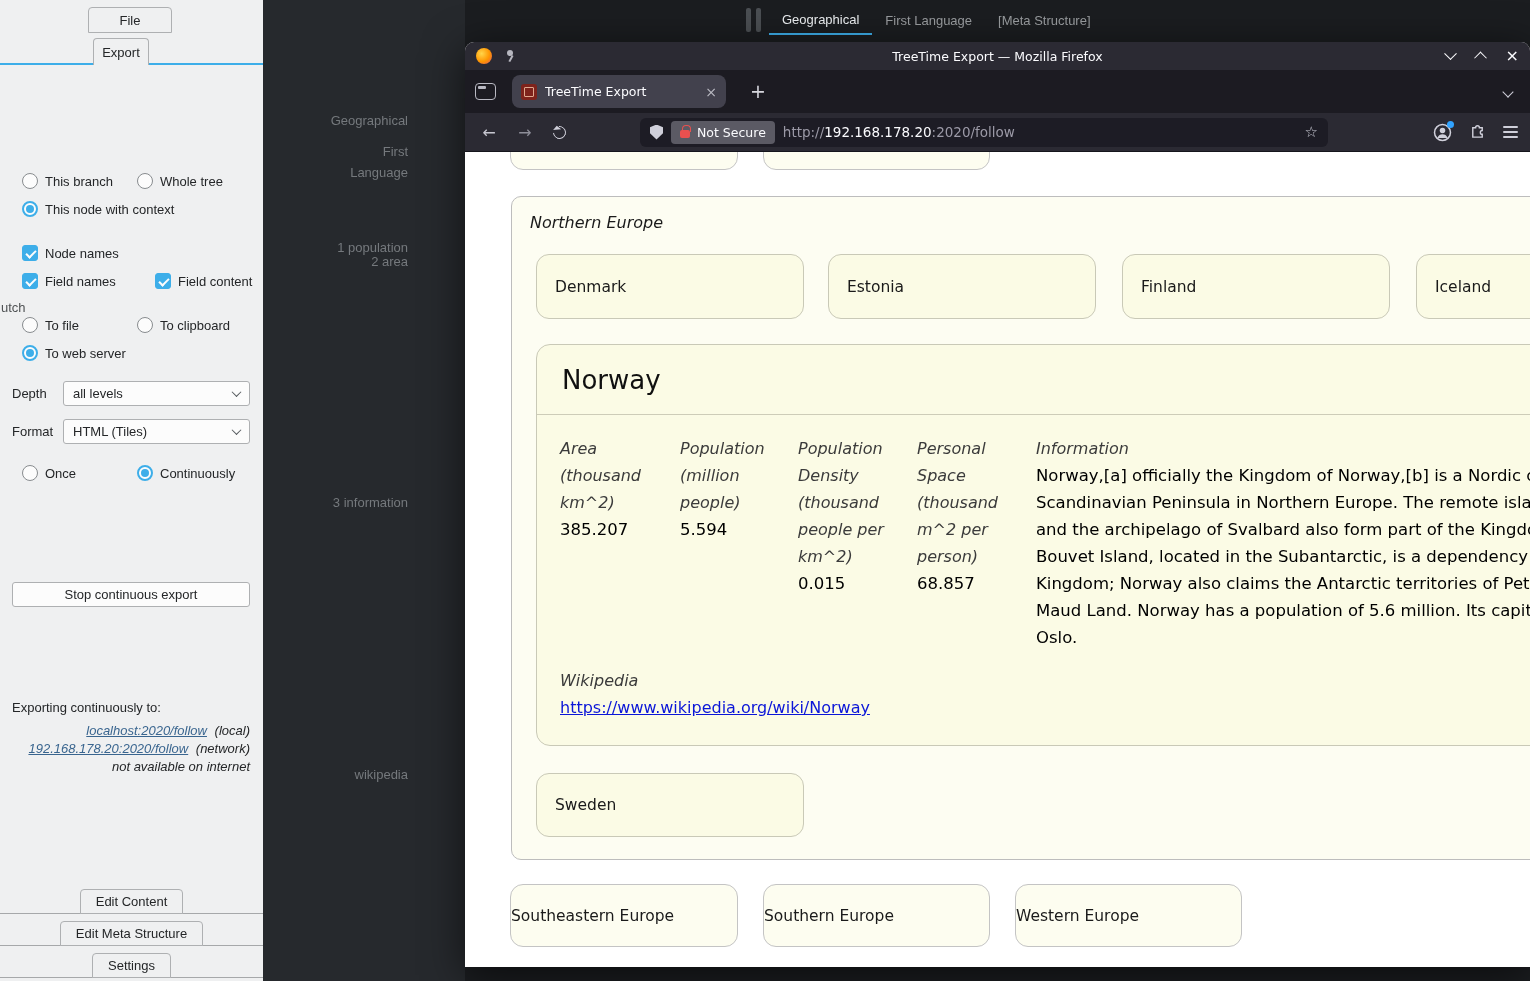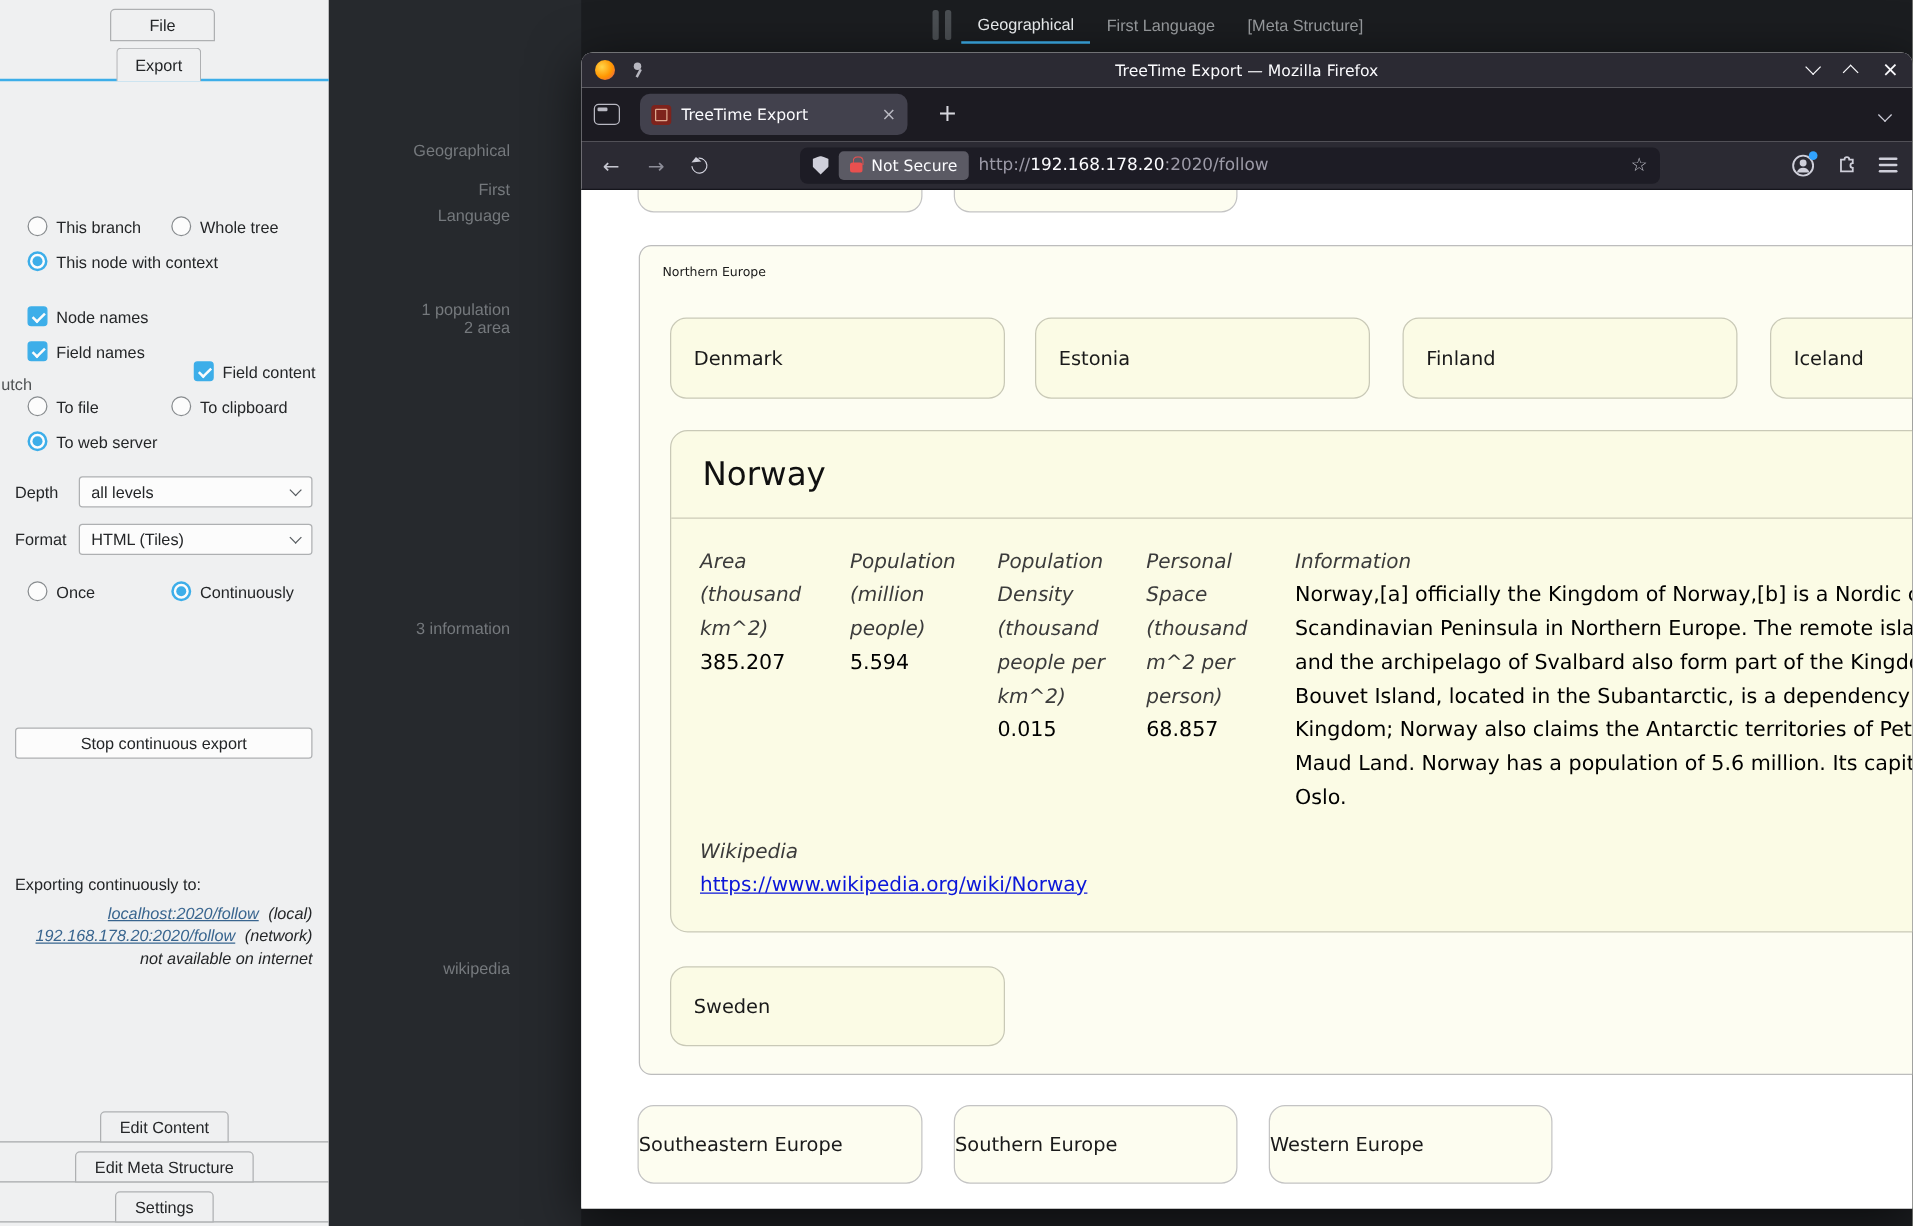--- a/index.html
+++ b/index.html
@@ -82,21 +82,21 @@
   .acct { position:relative; width:19px; height:19px; }
   .acct-dot { position:absolute; right:-2px; top:-2px; width:7px; height:7px; border-radius:50%; background:#31a3ff; }
   .burger { width:15px; display:flex; flex-direction:column; gap:3px; }
   .burger div { height:2px; background:#cfcfda; border-radius:1px; }
 
   
   .content { position:relative; height:814px; background:#ffffff; overflow:hidden; color:#1a1a1a; }
   .region-tile { position:absolute; background:#fdfdf0; border:1px solid #c4c4c4; border-radius:13px; display:flex; align-items:center; font-size:15.5px; }
   .country-tile { position:absolute; background:#fbfbe5; border:1px solid #c9c9b7; border-radius:13px; display:flex; align-items:center; padding-left:18px; font-size:15.5px; }
   .ne { position:absolute; left:46px; top:44px; width:1320px; height:664px; background:#fdfdf2; border:1px solid #bdbdbd; border-radius:10px; }
-  .ne-label { position:absolute; left:18px; top:16px; font-size:10px; }
+  .ne-label { position:absolute; left:18px; top:16px; font-size:16px;font-style:italic; }
   .norway { position:absolute; left:24px; top:147px; width:1262px; height:402px; background:#fbfbe5; border:1px solid #c9c9b7; border-radius:14px; }
   .norway-title { position:absolute; left:25px; top:20px; font-size:26px; color:#101010; }
   .norway-sep { position:absolute; left:0; right:0; top:69px; height:1px; background:#cdccb8; }
   .ncol { position:absolute; top:90px; font-size:16px; }
   .ncol .hdr { font-style:italic; color:#3b3b3b; line-height:27px; }
   .ncol .val { font-size:16.5px; color:#000; line-height:27px; }
   .infoline { white-space:nowrap; font-size:16.5px; line-height:27px; color:#000; }
   .wiki { position:absolute; left:23px; top:322px; }
   .wiki .hdr { font-style:italic; font-size:16px; color:#3b3b3b; line-height:27px; }
   .wiki a { font-size:16px; line-height:27px; color:#0b16d8; text-decoration:underline; }
@@ -122,21 +122,21 @@
     <div class="mtab">First Language</div>
     <div class="mtab">[Meta Structure]</div>
   </div>
 </div>
 
 <div class="left-panel">
   <div class="ptab" style="left:88px; top:7px; width:84px; height:26px;">
     <span>File</span>
   </div>
   <div class="tab-underline"></div>
-  <div class="ptab" style="left:93px; top:38px; width:68px; height:27px; border-bottom:none; z-index:2;">
+  <div class="ptab" style="left:93px; top:38px; width:56px; height:27px; border-bottom:none; z-index:2;">
     <span>Export</span>
   </div>
 
   <div class="opt" style="left:22px; top:172px;">
     <span class="radio"></span>
     <span>This branch</span>
   </div>
   <div class="opt" style="left:137px; top:172px;">
     <span class="radio"></span>
     <span>Whole tree</span>
@@ -147,21 +147,21 @@
   </div>
 
   <div class="opt" style="left:22px; top:244px;">
     <span class="checkbox on"></span>
     <span>Node names</span>
   </div>
   <div class="opt" style="left:22px; top:272px;">
     <span class="checkbox on"></span>
     <span>Field names</span>
   </div>
-  <div class="opt" style="left:137px; top:288px;padding-left:18px;">
+  <div class="opt" style="left:137px; top:272px;padding-left:18px;">
     <span class="checkbox on"></span>
     <span>Field content</span>
   </div>
 
   <div class="abs" style="left:1px; top:300px; font-size:13px; color:#4f5254;">utch</div>
 
   <div class="opt" style="left:22px; top:316px;">
     <span class="radio"></span>
     <span>To file</span>
   </div>

